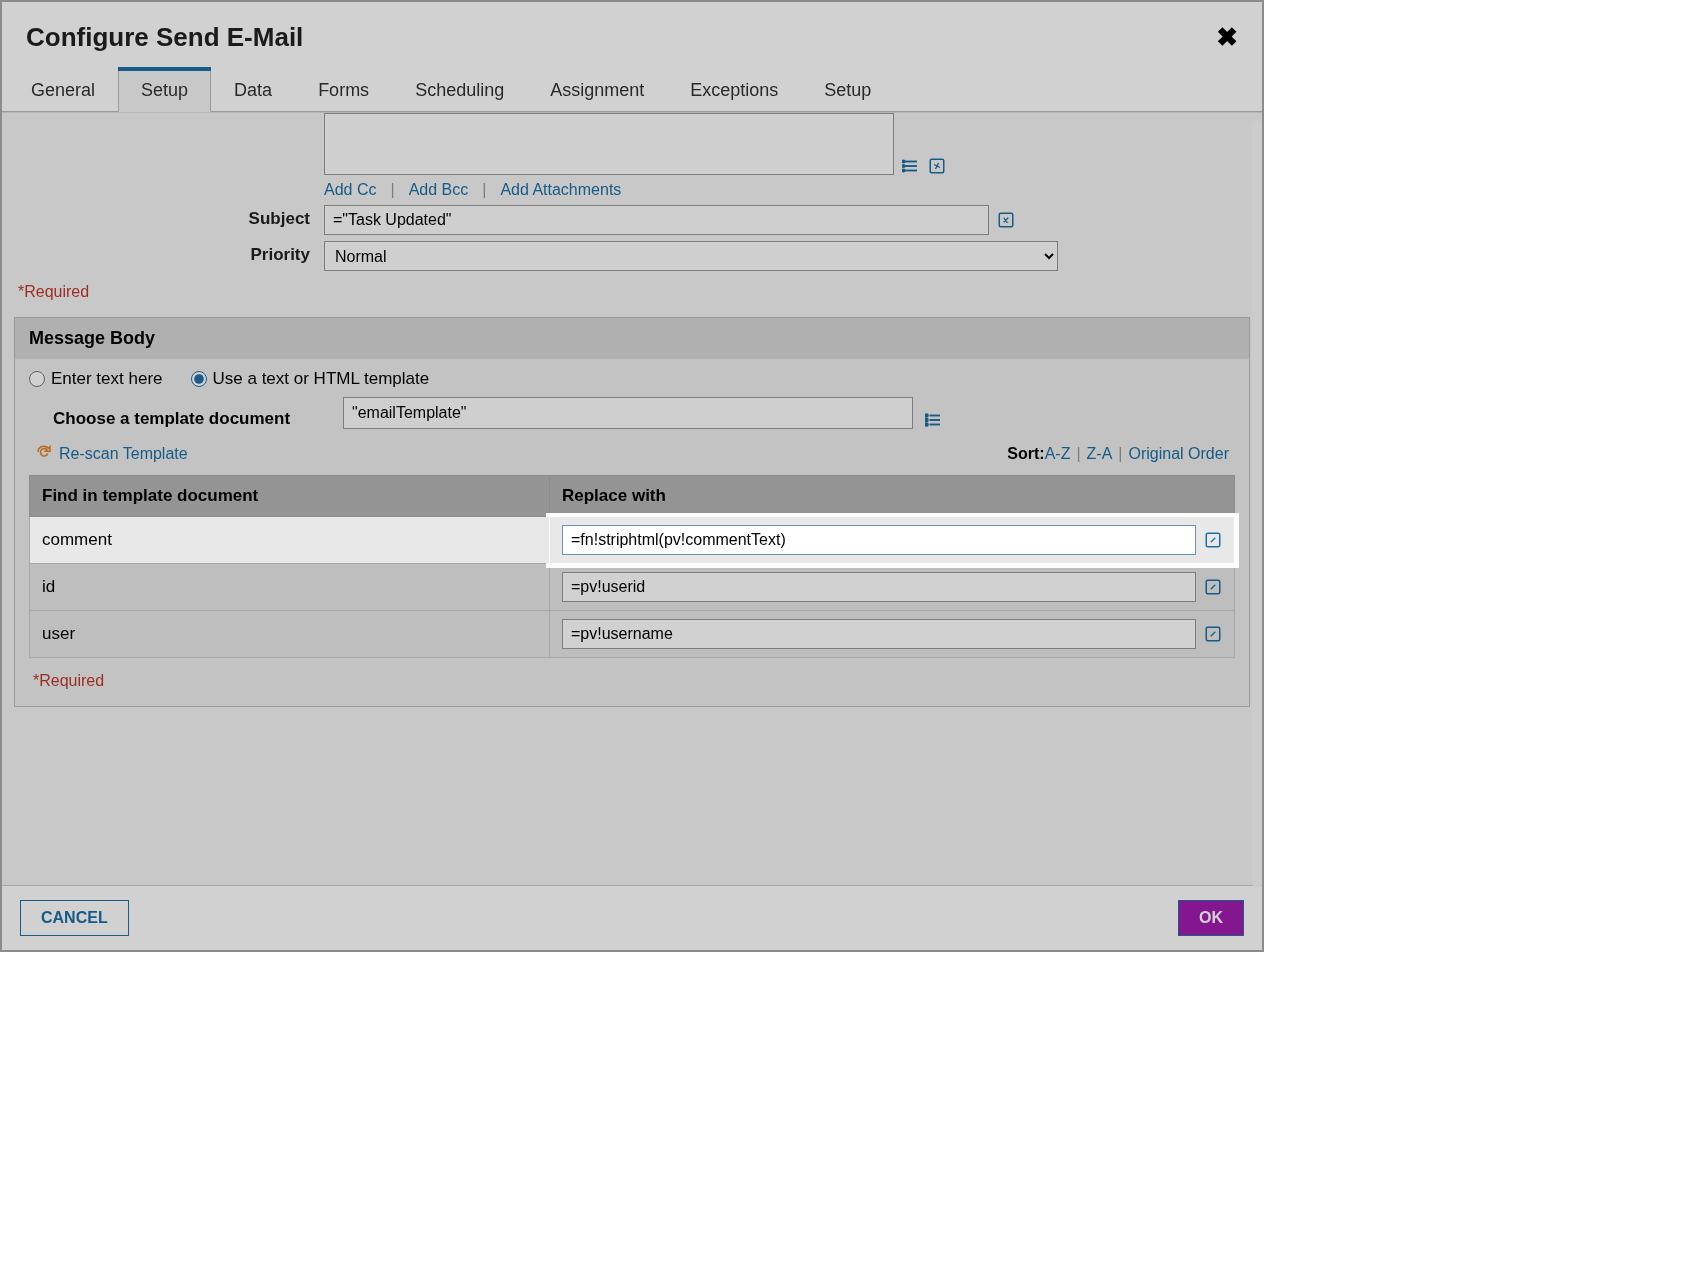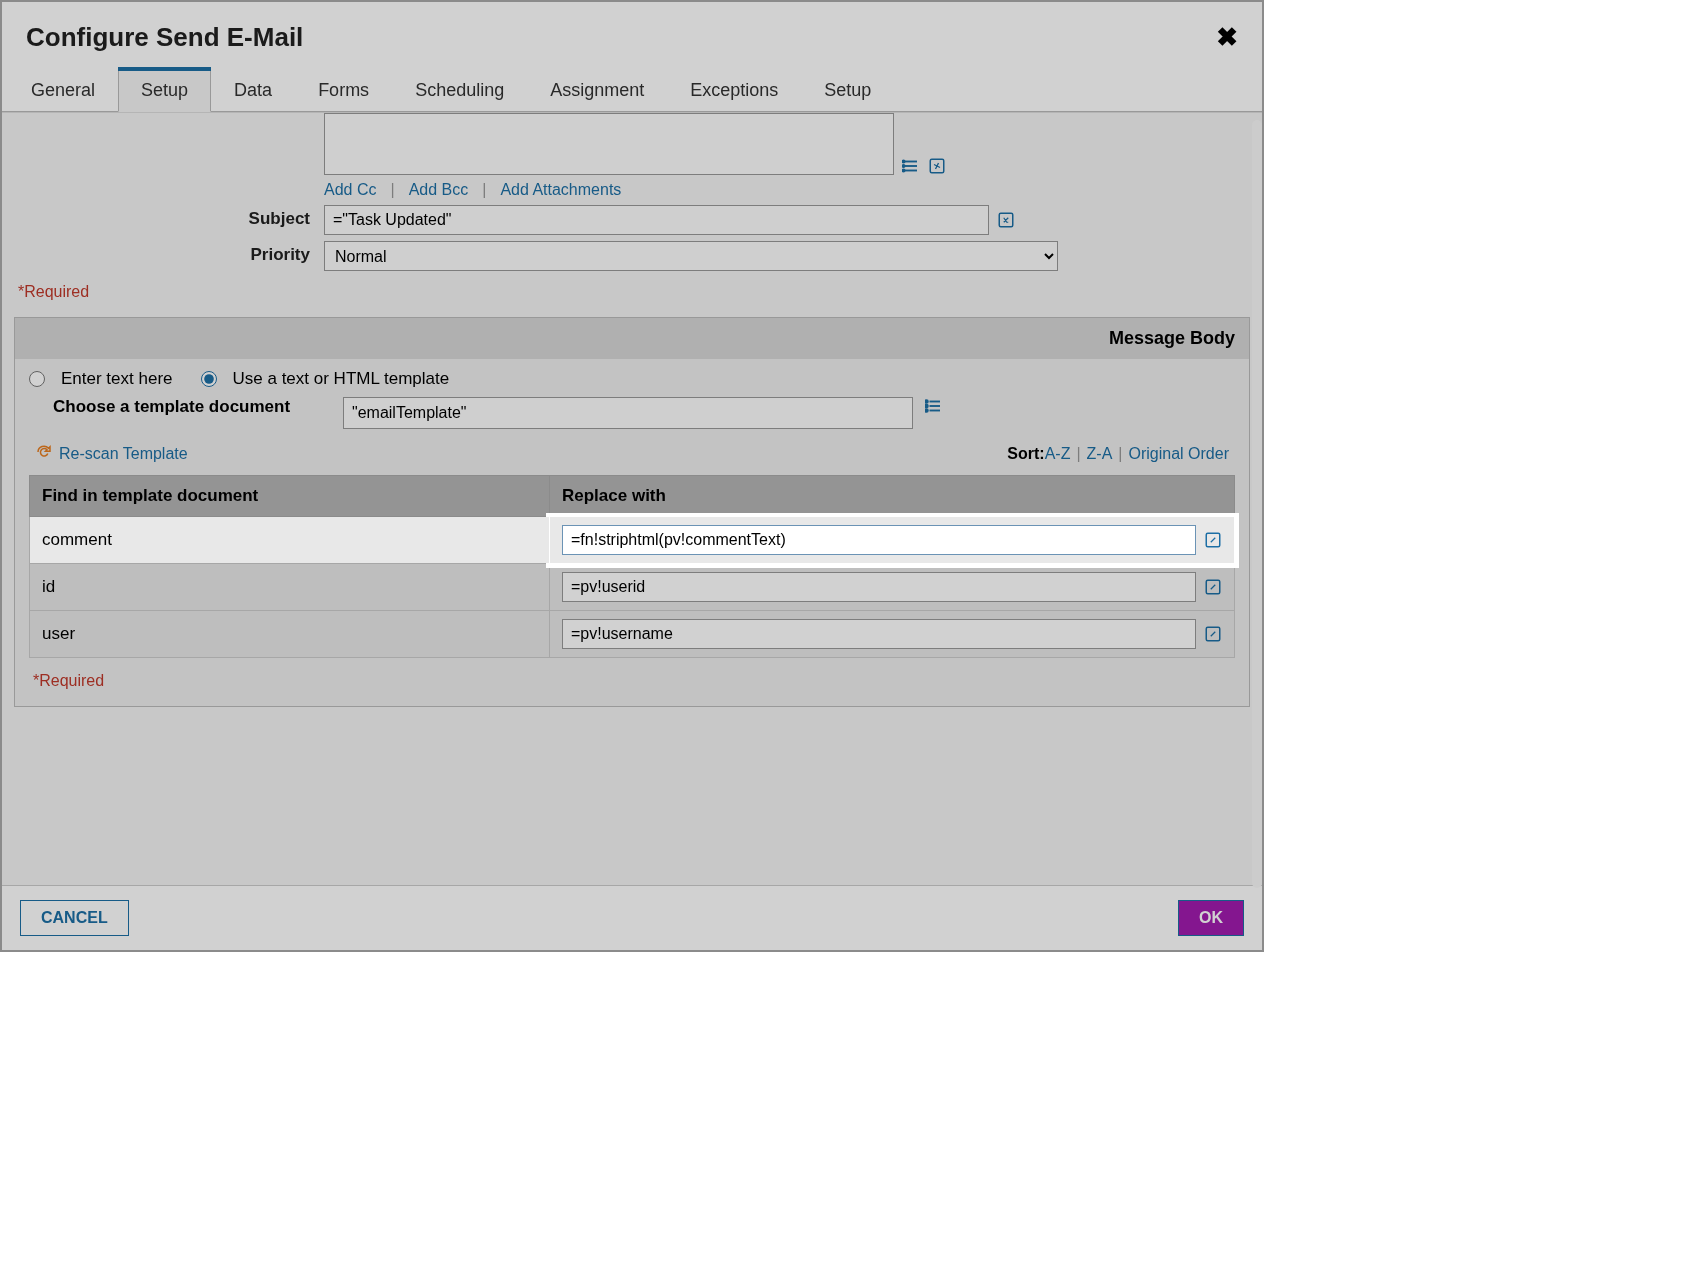--- a/index.html
+++ b/index.html
@@ -128,29 +128,28 @@
   .section-box {
     border: 1px solid #bbb;
     margin-top: 10px;
     background: #eee;
   }
   .section-header {
     padding: 10px 14px;
     font-weight: 700;
     font-size: 18px;
     background: #d7d7d7;
-    text-align: right;
   }
   .section-body { padding: 10px 14px; }
 
   .radio-row { display: flex; align-items: center; gap: 28px; font-size: 17px; margin-bottom: 8px; }
-  .radio-row label { display: flex; align-items: center; gap: 16px; cursor: pointer; }
+  .radio-row label { display: flex; align-items: center; gap: 6px; cursor: pointer; }
   input[type=radio] { width: 16px; height: 16px; accent-color: #1d6fa5; cursor: pointer; }
 
-  .template-row { display: flex; align-items: flex-start; gap: 12px; margin-top: 4px; padding-left: 24px;}
+  .template-row { display: flex; align-items: flex-end; gap: 12px; margin-top: 4px; padding-left: 24px;}
   .template-label { font-weight: 700; font-size: 17px; width: 278px;}
   .template-input {
     border: 1px solid #999; background: #fdfdfd; height: 32px; padding: 4px 8px;
     font-size: 16px; width: 570px;
   }
 
   .toolbar-row {
     display: flex; justify-content: space-between; align-items: center;
     padding: 14px 6px 10px 6px;
   }

